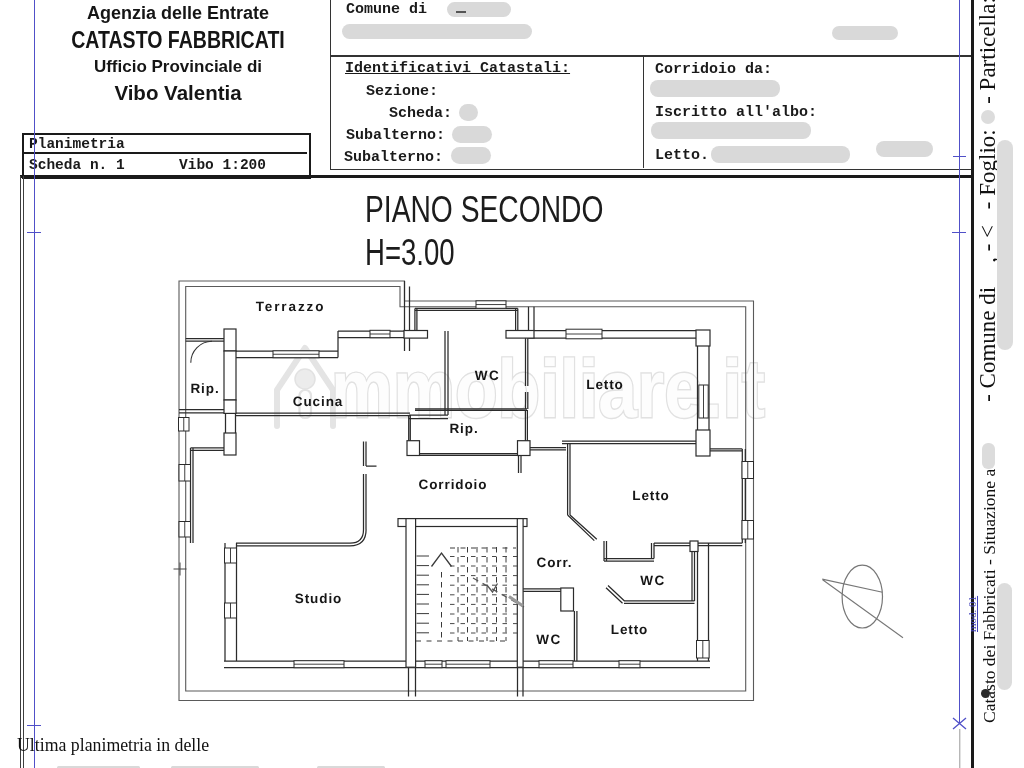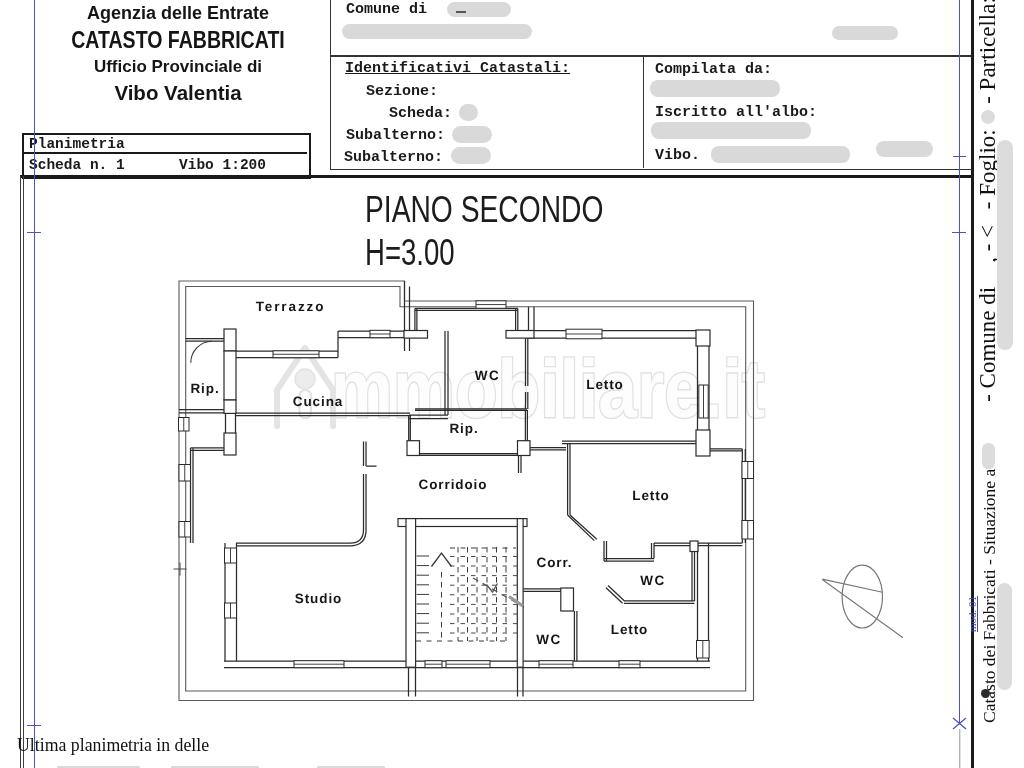--- a/index.html
+++ b/index.html
@@ -37,25 +37,25 @@
 
 <div class="abs mono" style="left:345px;top:60px;text-decoration:underline;">Identificativi Catastali:</div>
 <div class="abs mono" style="left:366px;top:83px;">Sezione:</div>
 <div class="abs mono" style="left:389px;top:105px;">Scheda:</div>
 <div class="blob" style="left:459px;top:104px;width:19px;height:17px;border-radius:9px;"></div>
 <div class="abs mono" style="left:346px;top:127px;">Subalterno:</div>
 <div class="blob" style="left:452px;top:126px;width:40px;height:17px;border-radius:9px;"></div>
 <div class="abs mono" style="left:344px;top:149px;">Subalterno:</div>
 <div class="blob" style="left:451px;top:147px;width:40px;height:17px;border-radius:9px;"></div>
 
-<div class="abs mono" style="left:655px;top:61px;">Compilata da:</div>
+<div class="abs mono" style="left:655px;top:61px;">Corridoio da:</div>
 <div class="blob" style="left:650px;top:80px;width:130px;height:17px;"></div>
 <div class="abs mono" style="left:655px;top:104px;">Iscritto all'albo:</div>
 <div class="blob" style="left:651px;top:122px;width:160px;height:17px;"></div>
-<div class="abs mono" style="left:655px;top:147px;">Vibo.</div>
+<div class="abs mono" style="left:655px;top:147px;">Letto.</div>
 <div class="blob" style="left:711px;top:146px;width:139px;height:17px;"></div>
 <div class="blob" style="left:876px;top:141px;width:57px;height:16px;"></div>
 
 <div class="abs" style="left:20px;top:174.6px;width:952px;height:3.4px;background:#1a1a1a;"></div>
 <div class="abs" style="left:20.1px;top:176px;width:1.1px;height:592px;background:#3f3f3f;"></div>
 <div class="abs" style="left:23.4px;top:176px;width:1.1px;height:592px;background:#3f3f3f;"></div>
 <div class="abs" style="left:971.4px;top:0px;width:2.4px;height:768px;background:#1a1a1a;"></div>
 
 <div class="abs" style="left:33.6px;top:0;width:1.2px;height:768px;background:#5050c8;"></div>
 <div class="abs" style="left:27px;top:231.5px;width:14px;height:1.2px;background:#5050c8;"></div>

